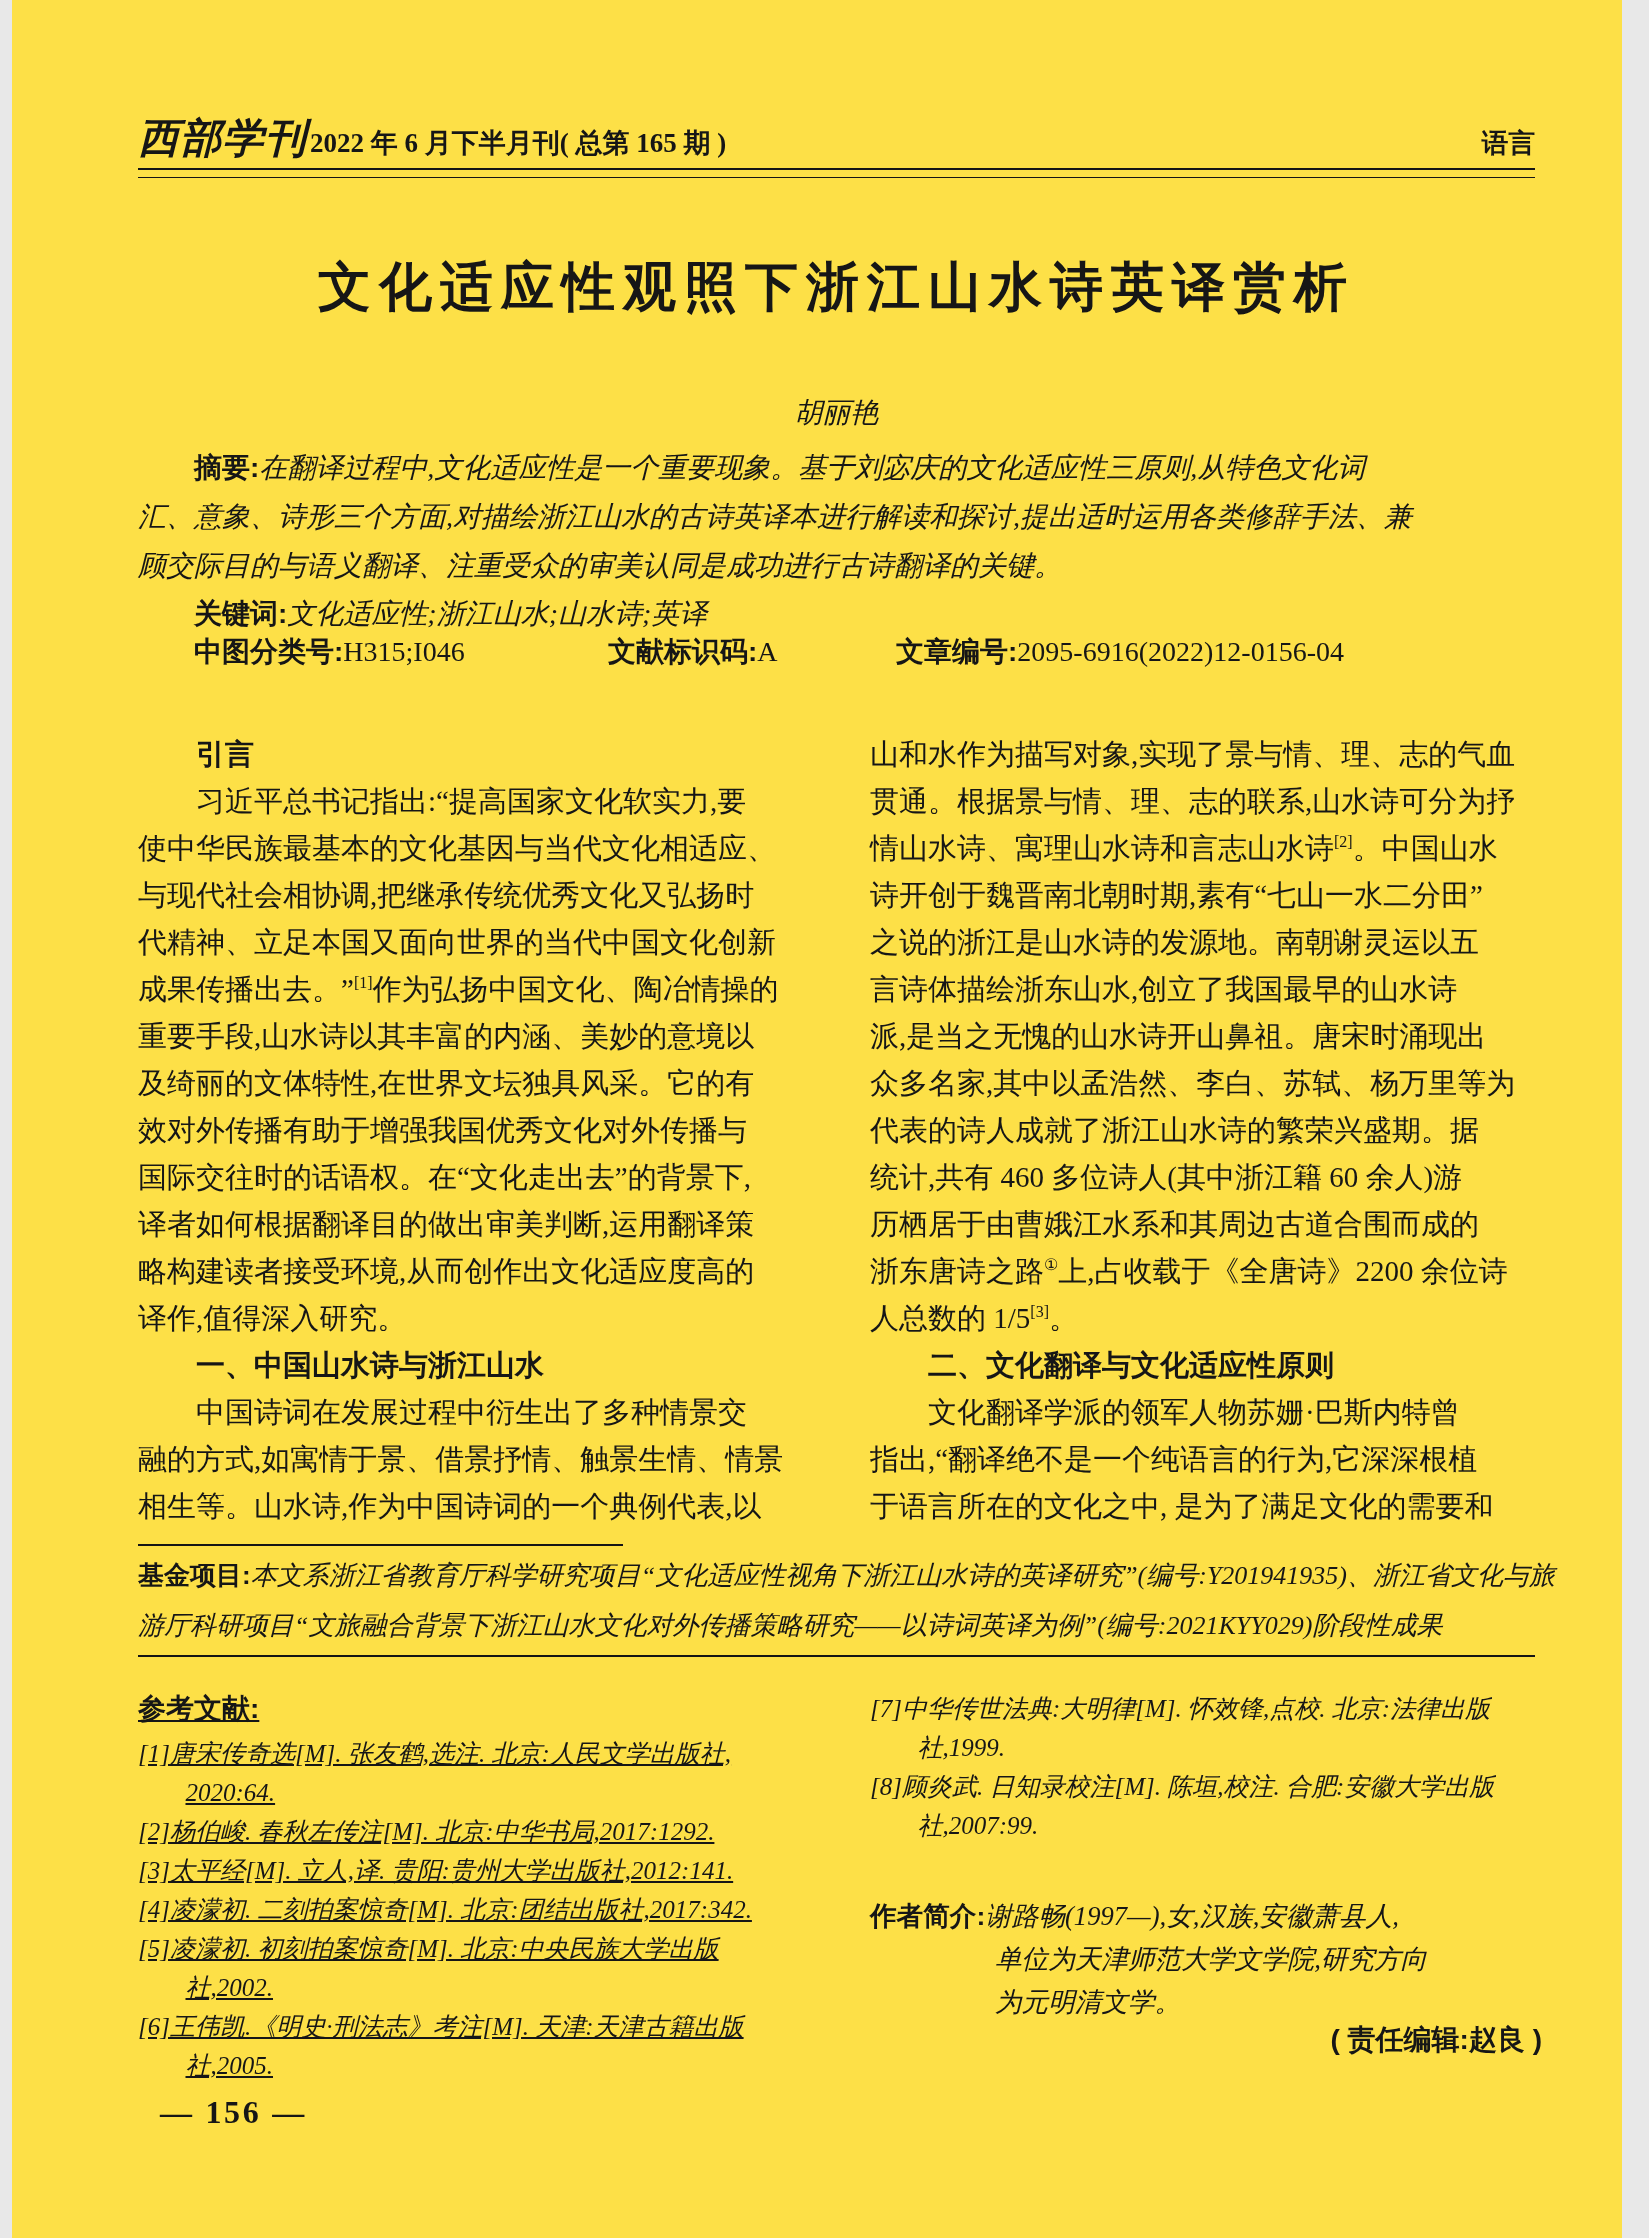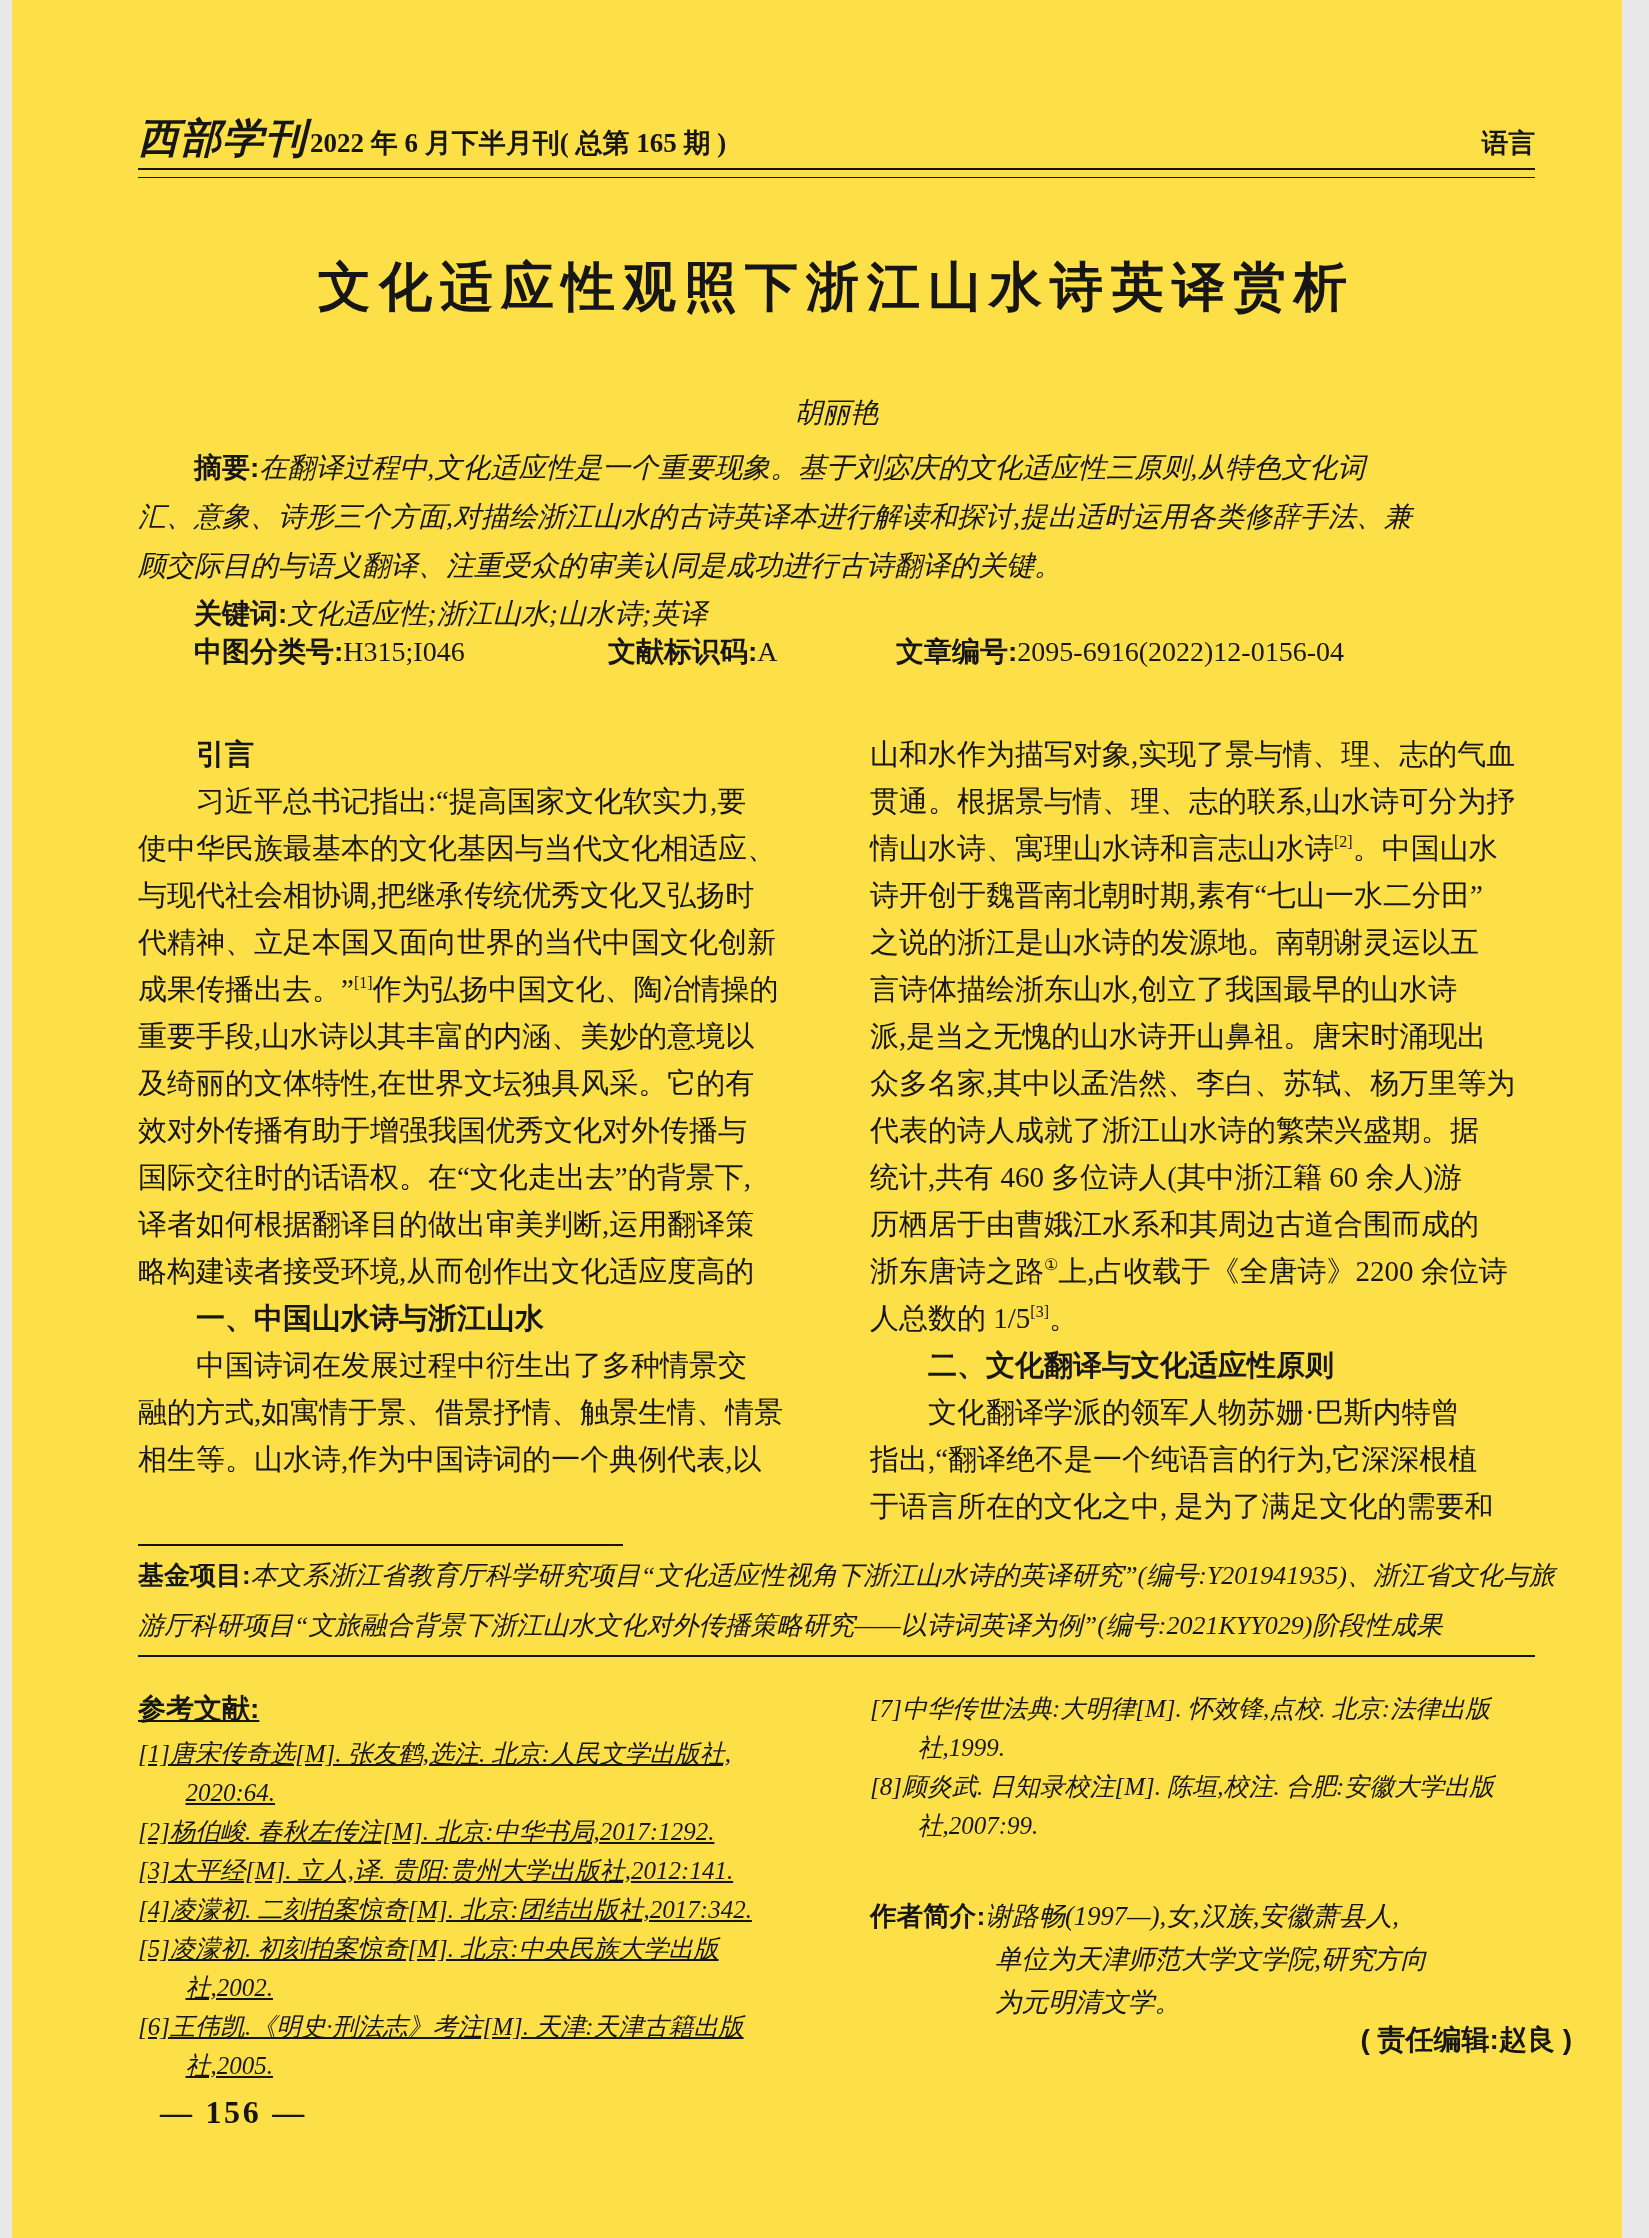--- a/index.html
+++ b/index.html
@@ -57,21 +57,21 @@
   .refs-l{left:126px;top:1689px;width:665px;font-size:25px;text-decoration:underline;}
   .refs-r{left:858px;top:1689px;width:666px;font-size:25px;}
   .ref-heading{font-size:28px;height:45px;line-height:39px;}
   .refs-l .line,.refs-r .line{height:39px;line-height:39px;white-space:nowrap;}
   .refs-l .cont,.refs-r .cont{text-indent:1.9em;}
 
   
   .bio{left:858px;top:1895px;width:666px;font-size:26.6px;}
   .bio .line{height:43px;line-height:43px;white-space:nowrap;}
   .bio .cont{text-indent:4.7em;}
-  .editor{left:894px;top:2021px;width:666px;text-align:right;
+  .editor{left:864px;top:2021px;width:666px;text-align:right;
           font-family:"Liberation Sans", sans-serif;font-weight:700;font-size:28px;}
 
   .pagenum{left:148px;top:2094px;font-size:32px;font-weight:700;letter-spacing:2.7px;}
 </style>
 </head>
 <body>
 
 <div class="page">
 
   <div class="abs header">
@@ -106,20 +106,21 @@
         <div class="line">使中华民族最基本的文化基因与当代文化相适应、</div>
         <div class="line">与现代社会相协调,把继承传统优秀文化又弘扬时</div>
         <div class="line">代精神、立足本国又面向世界的当代中国文化创新</div>
         <div class="line">成果传播出去。”<sup>[1]</sup>作为弘扬中国文化、陶冶情操的</div>
         <div class="line">重要手段,山水诗以其丰富的内涵、美妙的意境以</div>
         <div class="line">及绮丽的文体特性,在世界文坛独具风采。它的有</div>
         <div class="line">效对外传播有助于增强我国优秀文化对外传播与</div>
         <div class="line">国际交往时的话语权。在“文化走出去”的背景下,</div>
         <div class="line">译者如何根据翻译目的做出审美判断,运用翻译策</div>
         <div class="line">略构建读者接受环境,从而创作出文化适应度高的</div>
+        <div class="line">译作,值得深入研究。</div>
         <div class="line hd ind">一、中国山水诗与浙江山水</div>
         <div class="line ind">中国诗词在发展过程中衍生出了多种情景交</div>
         <div class="line">融的方式,如寓情于景、借景抒情、触景生情、情景</div>
         <div class="line">相生等。山水诗,作为中国诗词的一个典例代表,以</div>
       </div>
     <div class="col-r">
         <div class="line">山和水作为描写对象,实现了景与情、理、志的气血</div>
         <div class="line">贯通。根据景与情、理、志的联系,山水诗可分为抒</div>
         <div class="line">情山水诗、寓理山水诗和言志山水诗<sup>[2]</sup>。中国山水</div>
         <div class="line">诗开创于魏晋南北朝时期,素有“七山一水二分田”</div>

